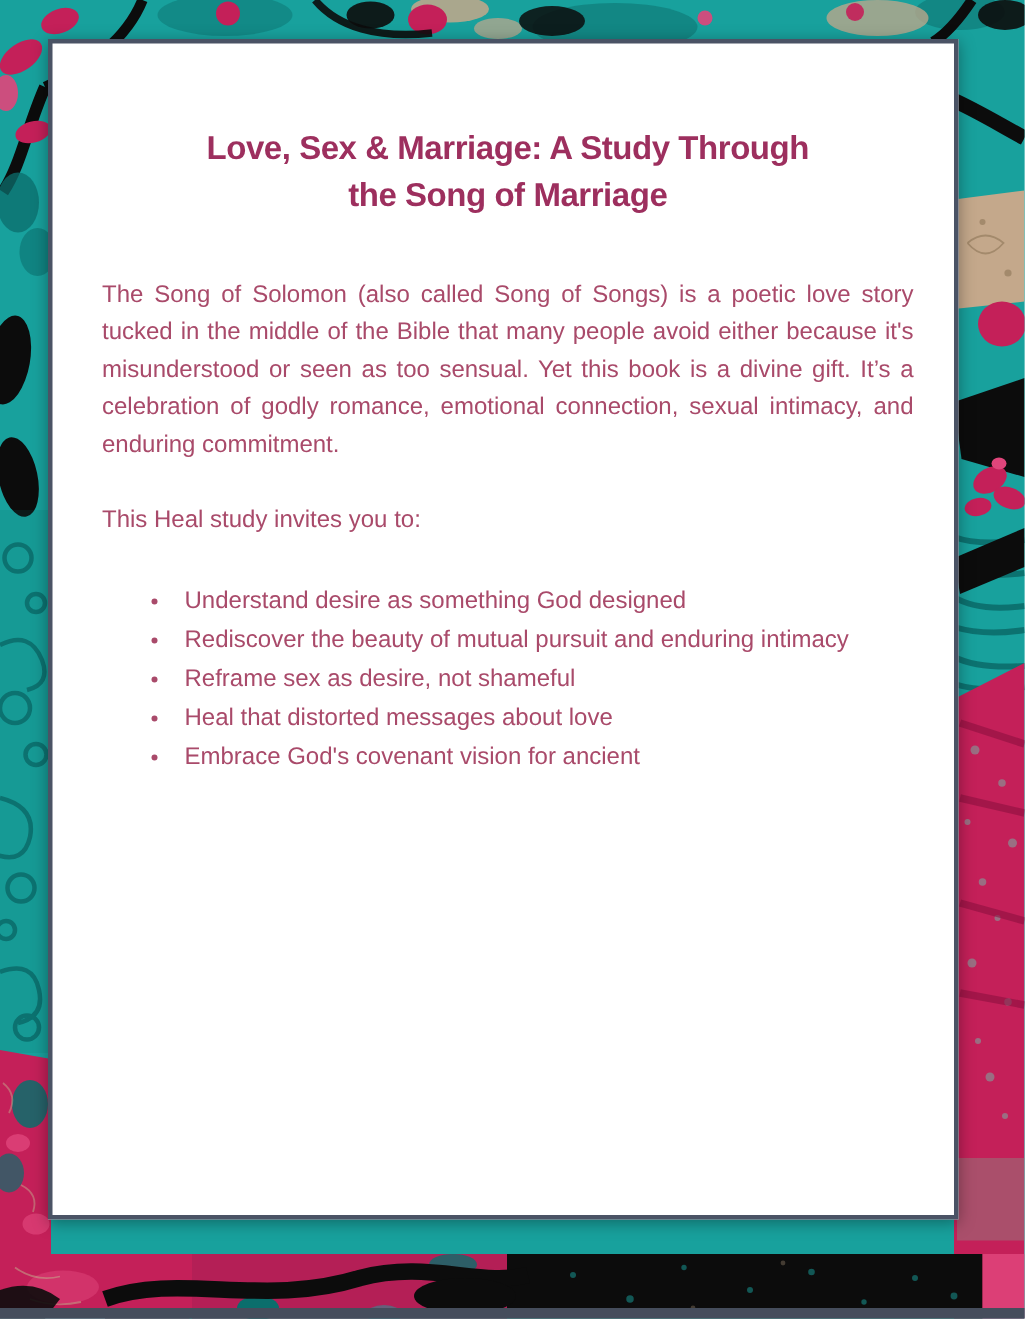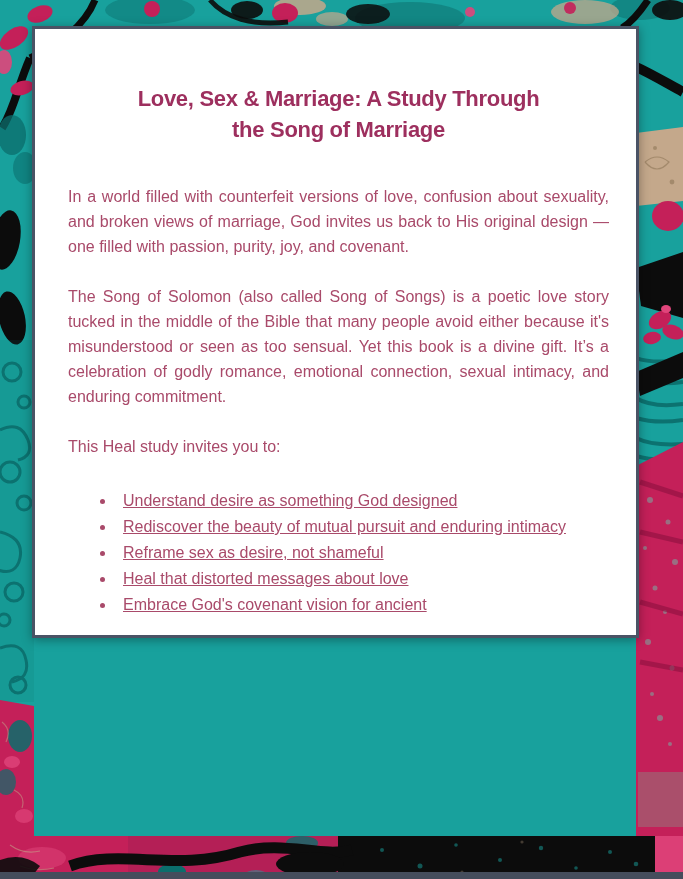--- a/index.html
+++ b/index.html
@@ -19,42 +19,41 @@
     width:683px;height:879px;overflow:hidden;position:relative;
     background:var(--bg-teal);
     font-family:"Liberation Sans", sans-serif;
   }
   .bg-art{position:absolute;left:0;top:0;width:683px;height:879px;display:block;}
   .bottom-strip{
     position:absolute;left:0;bottom:0;width:683px;height:7px;
     background:var(--bottom-strip);z-index:3;
   }
   .paper{
-    position:absolute;left:32px;top:26px;width:607px;height:612px;
+    position:absolute;left:32px;top:26px;width:607px;height:787px;
     box-sizing:border-box;background:#ffffff;
     border:3px solid var(--page-border);
     box-shadow:0 2px 10px rgba(0,0,0,0.35);
     padding:54px 27px 0 33px;
     z-index:2;
   }
   .paper h1{
     margin:0 0 39px 0;text-align:center;
     font-size:22px;line-height:31px;font-weight:bold;letter-spacing:-0.3px;
     color:var(--title-text);
   }
   .paper p{
     margin:0 0 25px 0;
     font-size:16px;line-height:25px;
     color:var(--body-text);
   }
   .paper p.just{text-align:justify;}
   .paper ul{
     margin:29px 0 30px 0;padding-left:48px;list-style:disc;
     color:var(--body-text);
-    text-decoration:underline;
   }
   .paper li{
     padding-left:7px;font-size:16px;line-height:26px;
     color:var(--body-text);
   }
 </style>
 </head>
 <body>
 
 <svg class="bg-art" viewBox="0 0 683 879" preserveAspectRatio="none" aria-hidden="true">
@@ -177,21 +176,20 @@
       <circle cx="522" cy="842" r="1.6"></circle>
   </g>
   <rect x="655" y="836" width="28" height="43" fill="var(--bg-pink)" opacity="0.85"></rect>
   <path d="M0,860 q22,-8 40,6 L30,879 L0,879 Z" fill="var(--bg-black)" opacity="0.9"></path>
 </svg>
 
 <div class="paper">
   <h1><span>Love, Sex &amp; Marriage: A Study Through</span><br>
     <span>the Song of Marriage</span></h1>
 
-  <p class="just">In a world filled with counterfeit versions of love, confusion about sexuality, and broken views of marriage, God invites us back to His original design — one filled with passion, purity, joy, and covenant.</p>
 
   <p class="just">The Song of Solomon (also called Song of Songs) is a poetic love story tucked in the middle of the Bible that many people avoid either because it's misunderstood or seen as too sensual. Yet this book is a divine gift. It’s a celebration of godly romance, emotional connection, sexual intimacy, and enduring commitment.</p>
 
   <p>This Heal study invites you to:</p>
 
   <ul>
     <li>Understand desire as something God designed</li>
     <li>Rediscover the beauty of mutual pursuit and enduring intimacy</li>
     <li>Reframe sex as desire, not shameful</li>
     <li>Heal that distorted messages about love</li>

